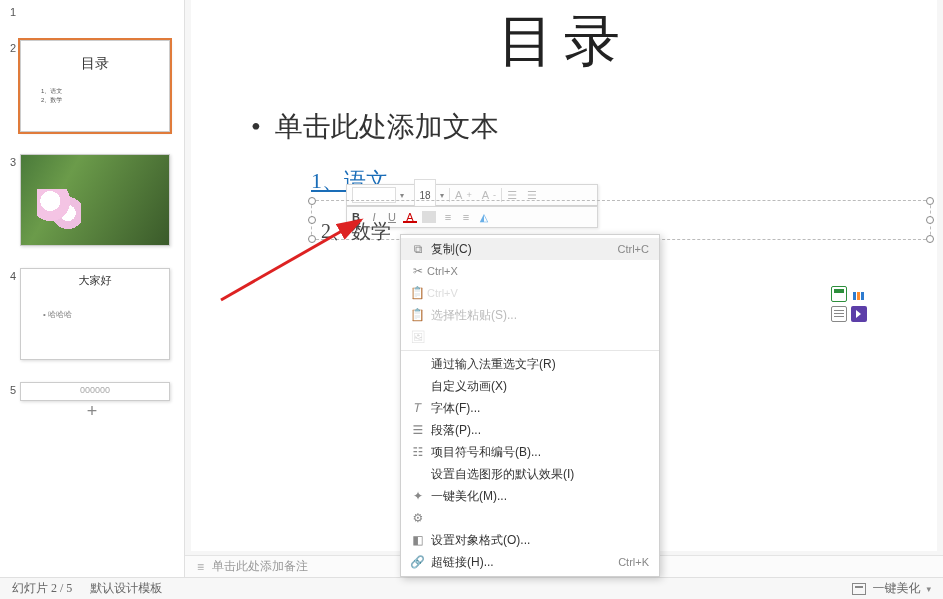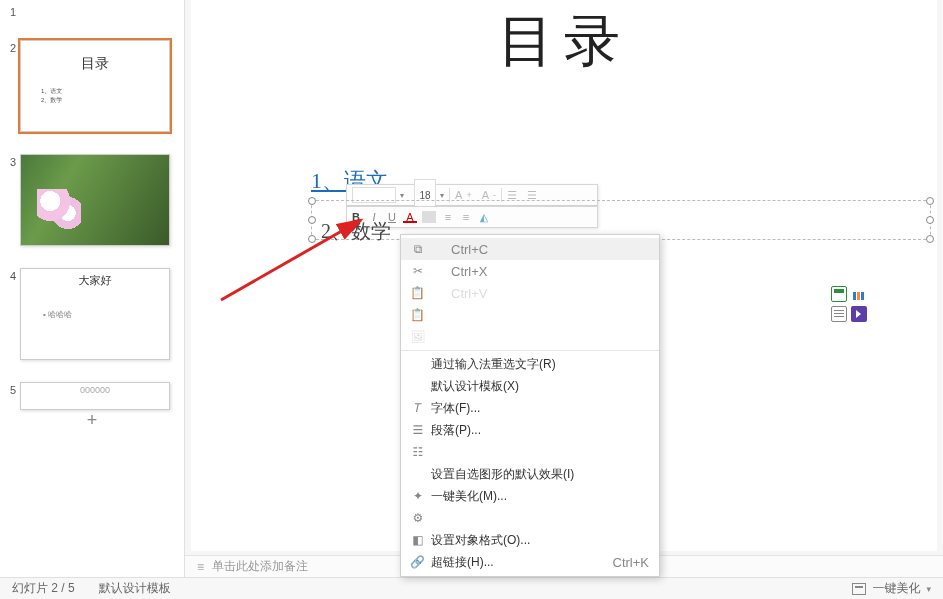--- a/index.html
+++ b/index.html
@@ -202,21 +202,21 @@
     padding:0 10px 0 8px;
     color:#333;
     position:relative;
     cursor:default;
   }
   .cm-item.disabled { color:#bbb; }
   .cm-item.hover { background:#f0f0f0; }
   .cm-item .ico { width:18px; display:inline-flex; justify-content:center; font-size:12px; color:#888;}
   .cm-item.disabled .ico{color:#ddd;}
   .cm-item .lbl { flex:1; padding-left:4px;}
-  .cm-item .sc { color:#888; font-size:13px;margin-left:24px;}
+  .cm-item .sc { color:#888; font-size:11px;}
   .cm-item.disabled .sc{color:#ddd;}
   .cm-sep { height:1px; background:#e6e6e6; margin:2px 0;}
   
   .smarticon {
     position:absolute; width:16px; height:16px; border-radius:2px;
     display:flex;align-items:center;justify-content:center;font-size:10px;color:#fff;
   }
   .si-table{top:286px;left:640px;background:#fff;border:1px solid #2d8f3c;}
   .si-table::after{content:"";position:absolute;inset:2px;background:linear-gradient(#2d8f3c 0 40%, #fff 40% 100%);}
   .si-chart{top:286px;left:660px;background:#fff;}
@@ -275,30 +275,31 @@
       </div>
       <div class="thumb-row">
         <div class="idx">4</div>
         <div class="thumb thumb-4">
           <div class="thumb-title-small" style="">大家好</div>
           <div class="subt">• 哈哈哈</div>
         </div>
       </div>
       <div class="thumb-row" style="margin-bottom:4px;">
         <div class="idx">5</div>
-        <div class="thumb" style="height:28px;">
+        <div class="thumb" style="height:19px;">
           <div class="thumb-title-small" style="margin-top:2px;font-size:9px;color:#aaa;">000000</div>
         </div>
       </div>
       <div class="add-slide">+</div>
     </div>
 
     <div class="canvas-wrap">
       <div class="canvas">
         <div class="slide-title">目录</div>
+        <div class="bullet-placeholder">单击此处添加文本</div>
         <div class="link-text">1、语文</div>
 
         <div class="mini-toolbar">
           <div class="seg">
               <div class="fontname"></div>
               <span class="chev">▾</span>
             </div>
           <div class="seg">
               <div class="fontsize">18</div>
               <span class="chev">▾</span>
@@ -357,55 +358,58 @@
       <div class="notes-bar">
         <span style="color:#aaa;">≡</span>
         <span>单击此处添加备注</span>
       </div>
     </div>
   </div>
 
   <div class="context-menu" id="cm">
       <div class="cm-item hover">
         <span class="ico">⧉</span>
+        <span class="lbl">复制(C)</span>
         <span class="sc">Ctrl+C</span>
       </div>
       <div class="cm-item">
         <span class="ico">✂</span>
         <span class="sc">Ctrl+X</span>
       </div>
       <div class="cm-item disabled">
         <span class="ico">📋</span>
         <span class="sc">Ctrl+V</span>
       </div>
       <div class="cm-item disabled">
         <span class="ico">📋</span>
+        <span class="lbl">选择性粘贴(S)...</span>
       </div>
       <div class="cm-item disabled">
         <span class="ico">🖼</span>
       </div>
       <div class="cm-sep"></div>
       <div class="cm-item">
         <span class="ico"></span>
         <span class="lbl">通过输入法重选文字(R)</span>
       </div>
       <div class="cm-item">
         <span class="ico"></span>
-        <span class="lbl">默认设计模板(X)</span>
+        <span class="lbl">自定义动画(X)</span>
       </div>
       <div class="cm-item">
         <span class="ico">𝑇</span>
         <span class="lbl">字体(F)...</span>
       </div>
       <div class="cm-item">
         <span class="ico">☰</span>
         <span class="lbl">段落(P)...</span>
       </div>
       <div class="cm-item">
         <span class="ico">☷</span>
+        <span class="lbl">项目符号和编号(B)...</span>
       </div>
       <div class="cm-item">
         <span class="ico"></span>
         <span class="lbl">设置自选图形的默认效果(I)</span>
       </div>
       <div class="cm-item">
         <span class="ico">✦</span>
         <span class="lbl">一键美化(M)...</span>
       </div>
       <div class="cm-item">
@@ -416,21 +420,21 @@
         <span class="lbl">设置对象格式(O)...</span>
       </div>
       <div class="cm-item">
         <span class="ico">🔗</span>
         <span class="lbl">超链接(H)...</span>
         <span class="sc">Ctrl+K</span>
       </div>
     </div>
 
   <div class="statusbar">
-    <div style="display:flex;gap:24px;">
+    <div style="display:flex;gap:18px;font-family:Liberation Serif, serif;">
       <span>幻灯片 2 / 5</span>
       <span>默认设计模板</span>
     </div>
     <div class="right">
       <span class="beautify-ico"></span>
       <span>一键美化</span>
       <span style="font-size:9px;color:#888;">▾</span>
     </div>
   </div>
 </div>

